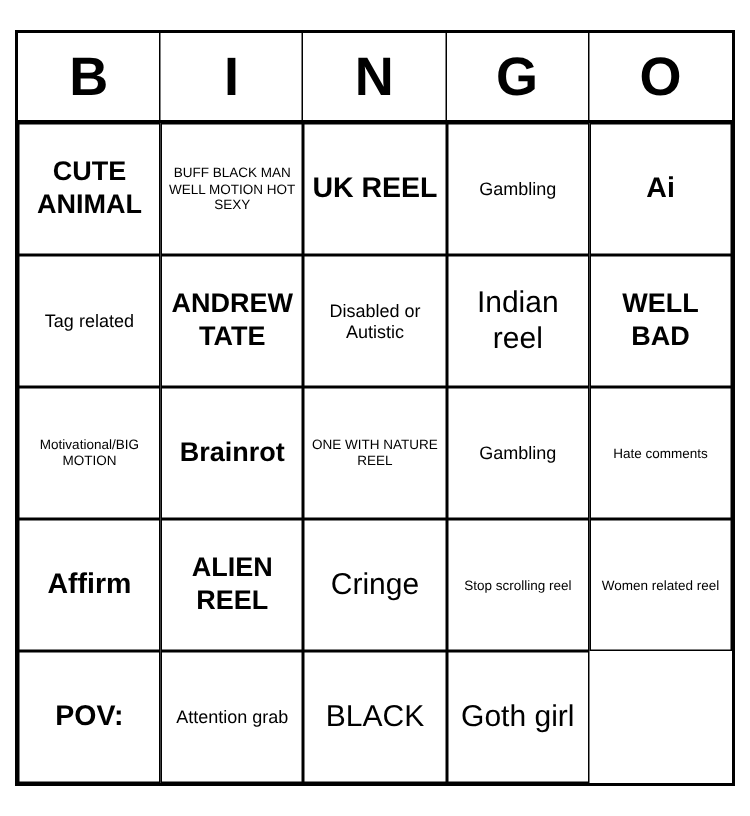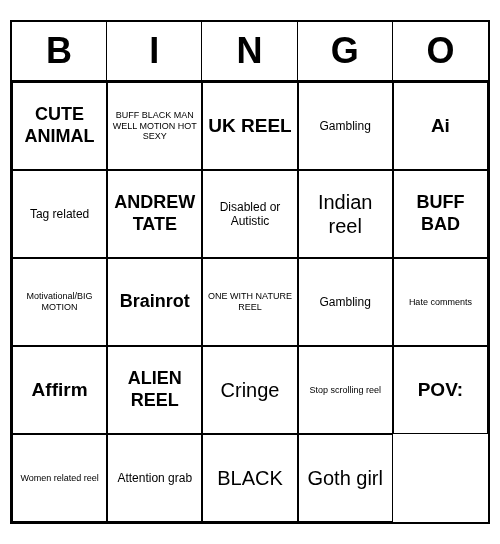--- a/index.html
+++ b/index.html
@@ -85,21 +85,21 @@
       <div class="bingo-cell">
         <span class="size-lg">ANDREW TATE</span>
       </div>
       <div class="bingo-cell">
         <span class="size-md">Disabled or Autistic</span>
       </div>
       <div class="bingo-cell">
         <span class="size-xl">Indian reel</span>
       </div>
       <div class="bingo-cell">
-        <span class="size-lg">BUFF BAD</span>
+        <span class="size-lg">WELL BAD</span>
       </div>
       <div class="bingo-cell">
         <span class="size-sm">Motivational/BIG MOTION</span>
       </div>
       <div class="bingo-cell">
         <span class="size-lg">Brainrot</span>
       </div>
       <div class="bingo-cell">
         <span class="size-sm">ONE WITH NATURE REEL</span>
       </div>
@@ -115,24 +115,24 @@
       <div class="bingo-cell">
         <span class="size-lg">ALIEN REEL</span>
       </div>
       <div class="bingo-cell">
         <span class="size-xl">Cringe</span>
       </div>
       <div class="bingo-cell">
         <span class="size-sm">Stop scrolling reel</span>
       </div>
       <div class="bingo-cell">
-        <span class="size-xxl">POV:</span>
+        <span class="size-sm">Women related reel</span>
       </div>
       <div class="bingo-cell">
-        <span class="size-sm">Women related reel</span>
+        <span class="size-xxl">POV:</span>
       </div>
       <div class="bingo-cell">
         <span class="size-md">Attention grab</span>
       </div>
       <div class="bingo-cell">
         <span class="size-xl">BLACK</span>
       </div>
       <div class="bingo-cell">
         <span class="size-xl">Goth girl</span>
       </div>

